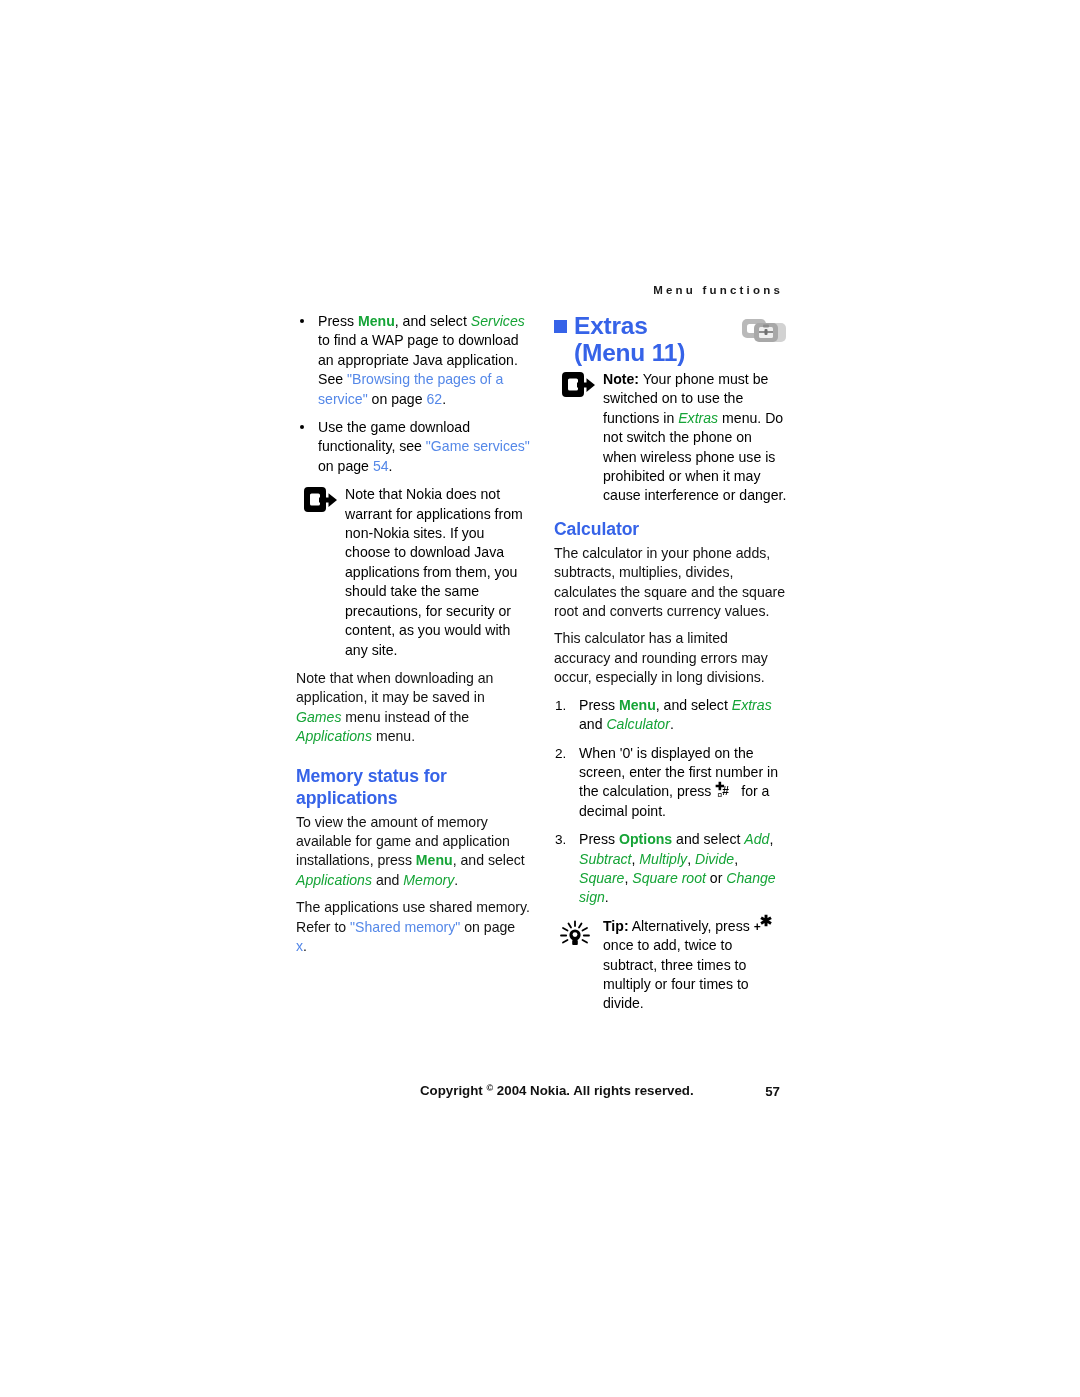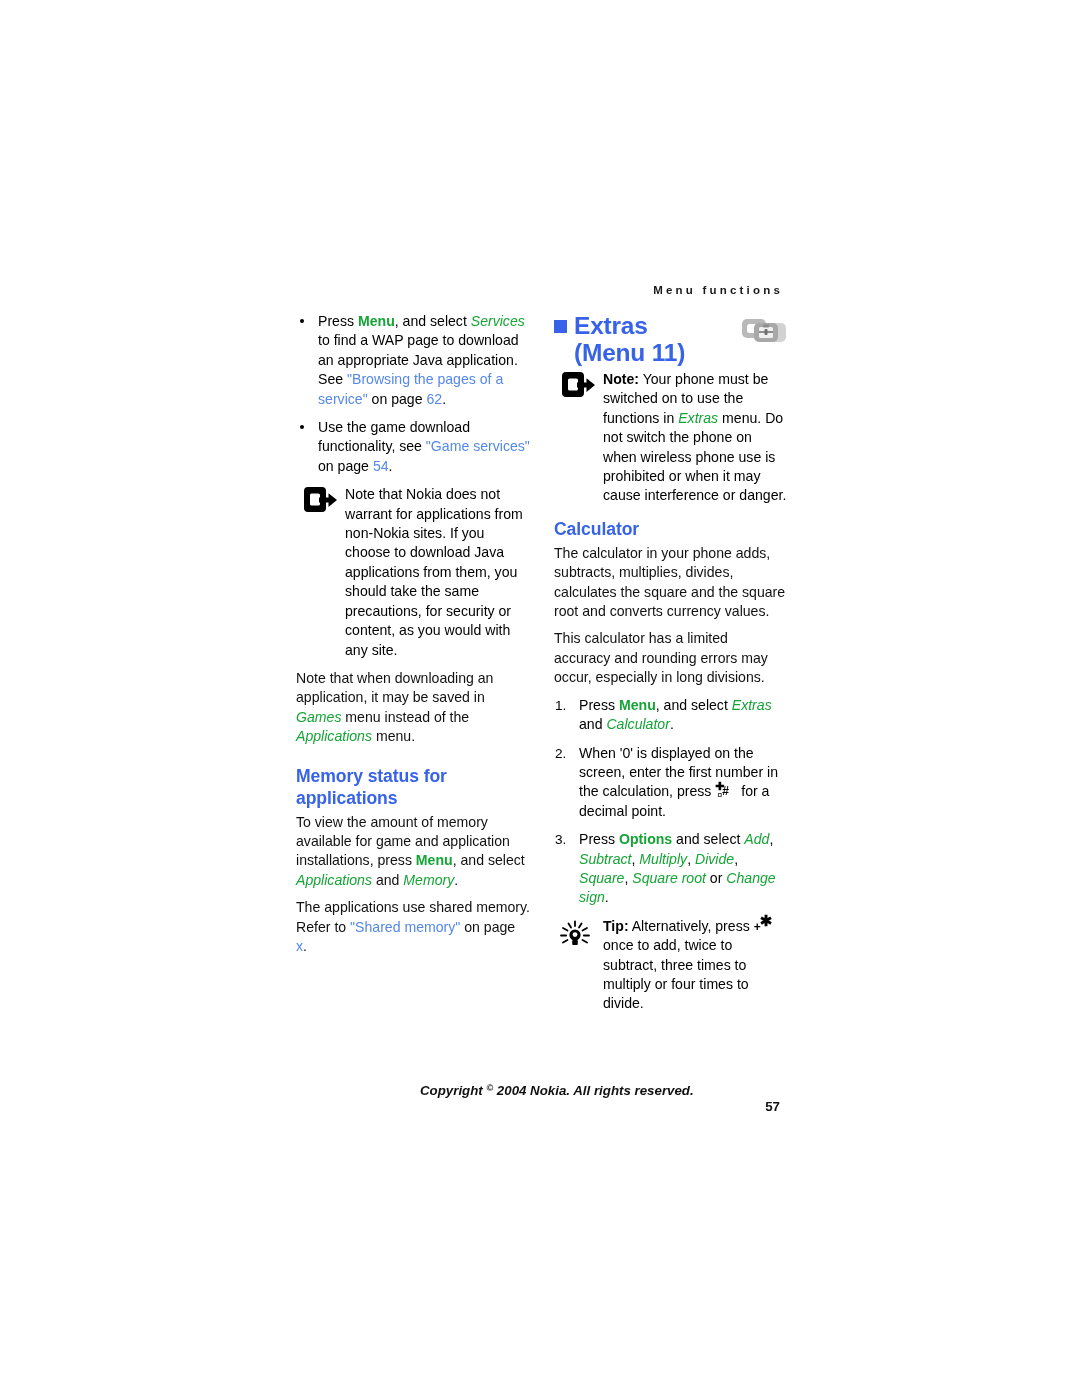--- a/index.html
+++ b/index.html
@@ -240,26 +240,25 @@
     width: 488px;
     font-size: 13.3px;
     color: #111111;
   }
   .footer .copy {
     position: absolute;
     left: 124px;
     top: 0;
     white-space: nowrap;
     font-weight: 600;
-    font-style: italic;
   }
   .footer .pageno {
     position: absolute;
     right: 4px;
-    top: 16px;
+    top: 1px;
     font-weight: 600;
   }
   .footer sup {
     font-size: 9px;
     vertical-align: 4px;
   }
 </style>
 </head>
 <body>
 

